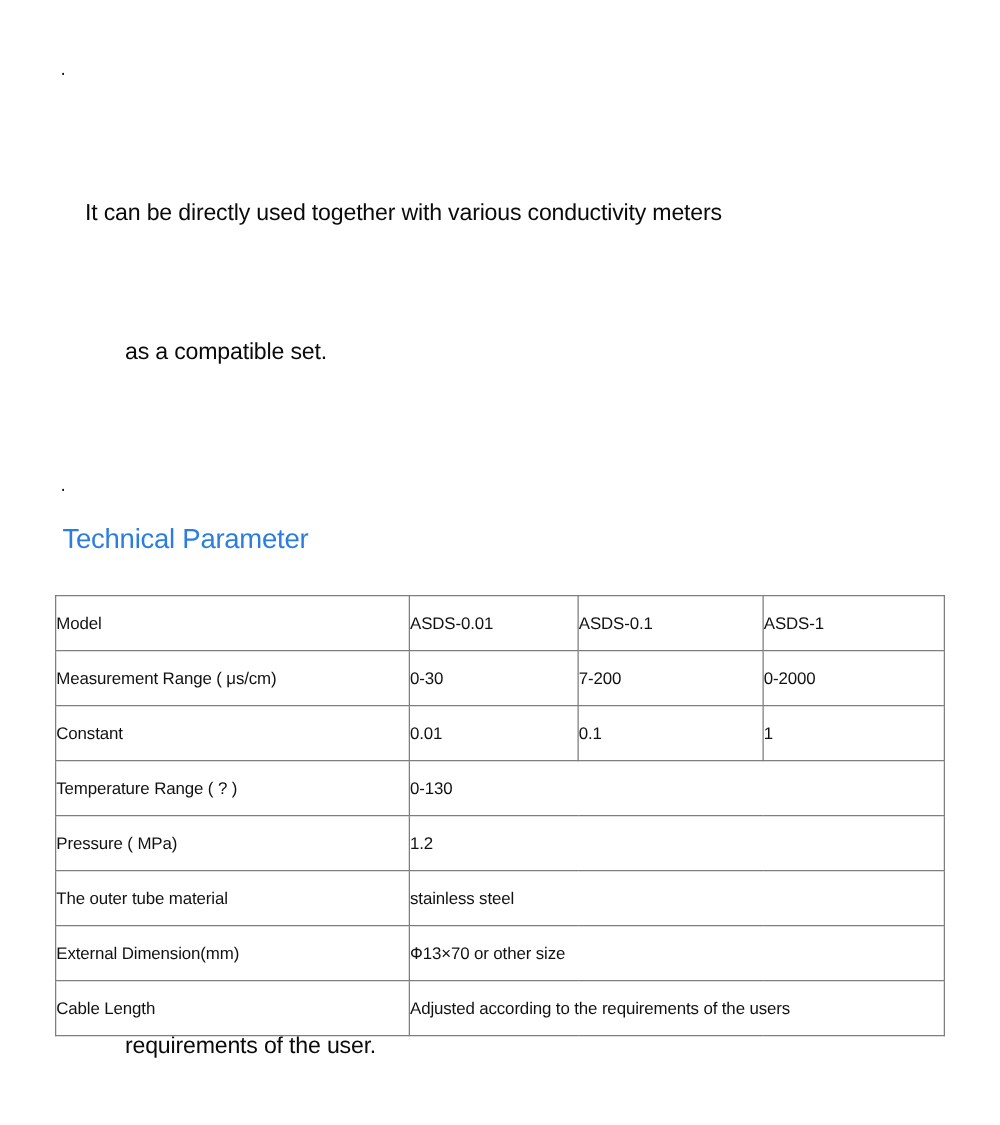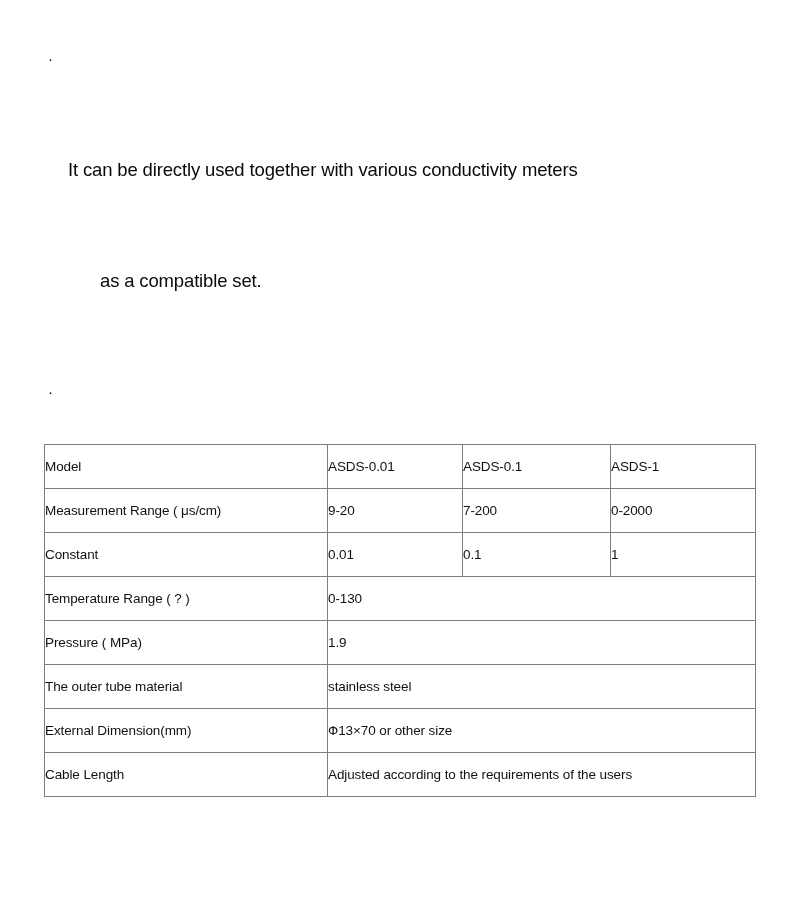--- a/index.html
+++ b/index.html
@@ -67,21 +67,21 @@
     font-weight: normal;
     color: #2b7de0;
     letter-spacing: -0.2px;
     margin: 0;
   }
 
   
   .spec-table-wrap {
     position: absolute;
     left: 44px;
-    top: 444px;
+    top: 476px;
     width: 708px;
   }
   table.spec-table {
     width: 708px;
     border-collapse: collapse;
     table-layout: fixed;
     background: #ffffff;
   }
   table.spec-table td {
     border: 1px solid #7e7e7e;
@@ -120,58 +120,60 @@
     </li>
 
     <li class="bullet-item">
       <span class="bullet-dot">·</span>
       <span class="bullet-text">The sensor has the fixed cable.</span>
     </li>
 
     <li class="bullet-item">
       <span class="bullet-dot">·</span>
       <span class="bullet-text">The length of the cable can be adjusted according to the</span>
+      <span class="bullet-cont">requirements of the user.</span>
     </li>
 
   </ul>
 
+  <h2 class="section-heading" style="color: rgb(43, 125, 224);">Technical Parameter</h2>
 
   <div class="spec-table-wrap">
     <table class="spec-table">
       <tbody>
 
         <tr>
           <td class="label-cell">Model</td>
           <td class="value-cell v1">ASDS-0.01</td>
           <td class="value-cell v2">ASDS-0.1</td>
           <td class="value-cell v3">ASDS-1</td>
         </tr>
 
         <tr>
           <td class="label-cell">Measurement Range ( μs/cm)</td>
-          <td class="value-cell v1">9-20</td>
+          <td class="value-cell v1">0-30</td>
           <td class="value-cell v2">7-200</td>
           <td class="value-cell v3">0-2000</td>
         </tr>
 
         <tr>
           <td class="label-cell">Constant</td>
           <td class="value-cell v1">0.01</td>
           <td class="value-cell v2">0.1</td>
           <td class="value-cell v3">1</td>
         </tr>
 
         <tr>
           <td class="label-cell">Temperature Range ( ? )</td>
           <td class="value-cell merged" colspan="3">0-130</td>
         </tr>
 
         <tr>
           <td class="label-cell">Pressure ( MPa)</td>
-          <td class="value-cell merged" colspan="3">1.9</td>
+          <td class="value-cell merged" colspan="3">1.2</td>
         </tr>
 
         <tr>
           <td class="label-cell">The outer tube material</td>
           <td class="value-cell merged" colspan="3">stainless steel</td>
         </tr>
 
         <tr>
           <td class="label-cell">External Dimension(mm)</td>
           <td class="value-cell merged" colspan="3">Ф13×70 or other size</td>

